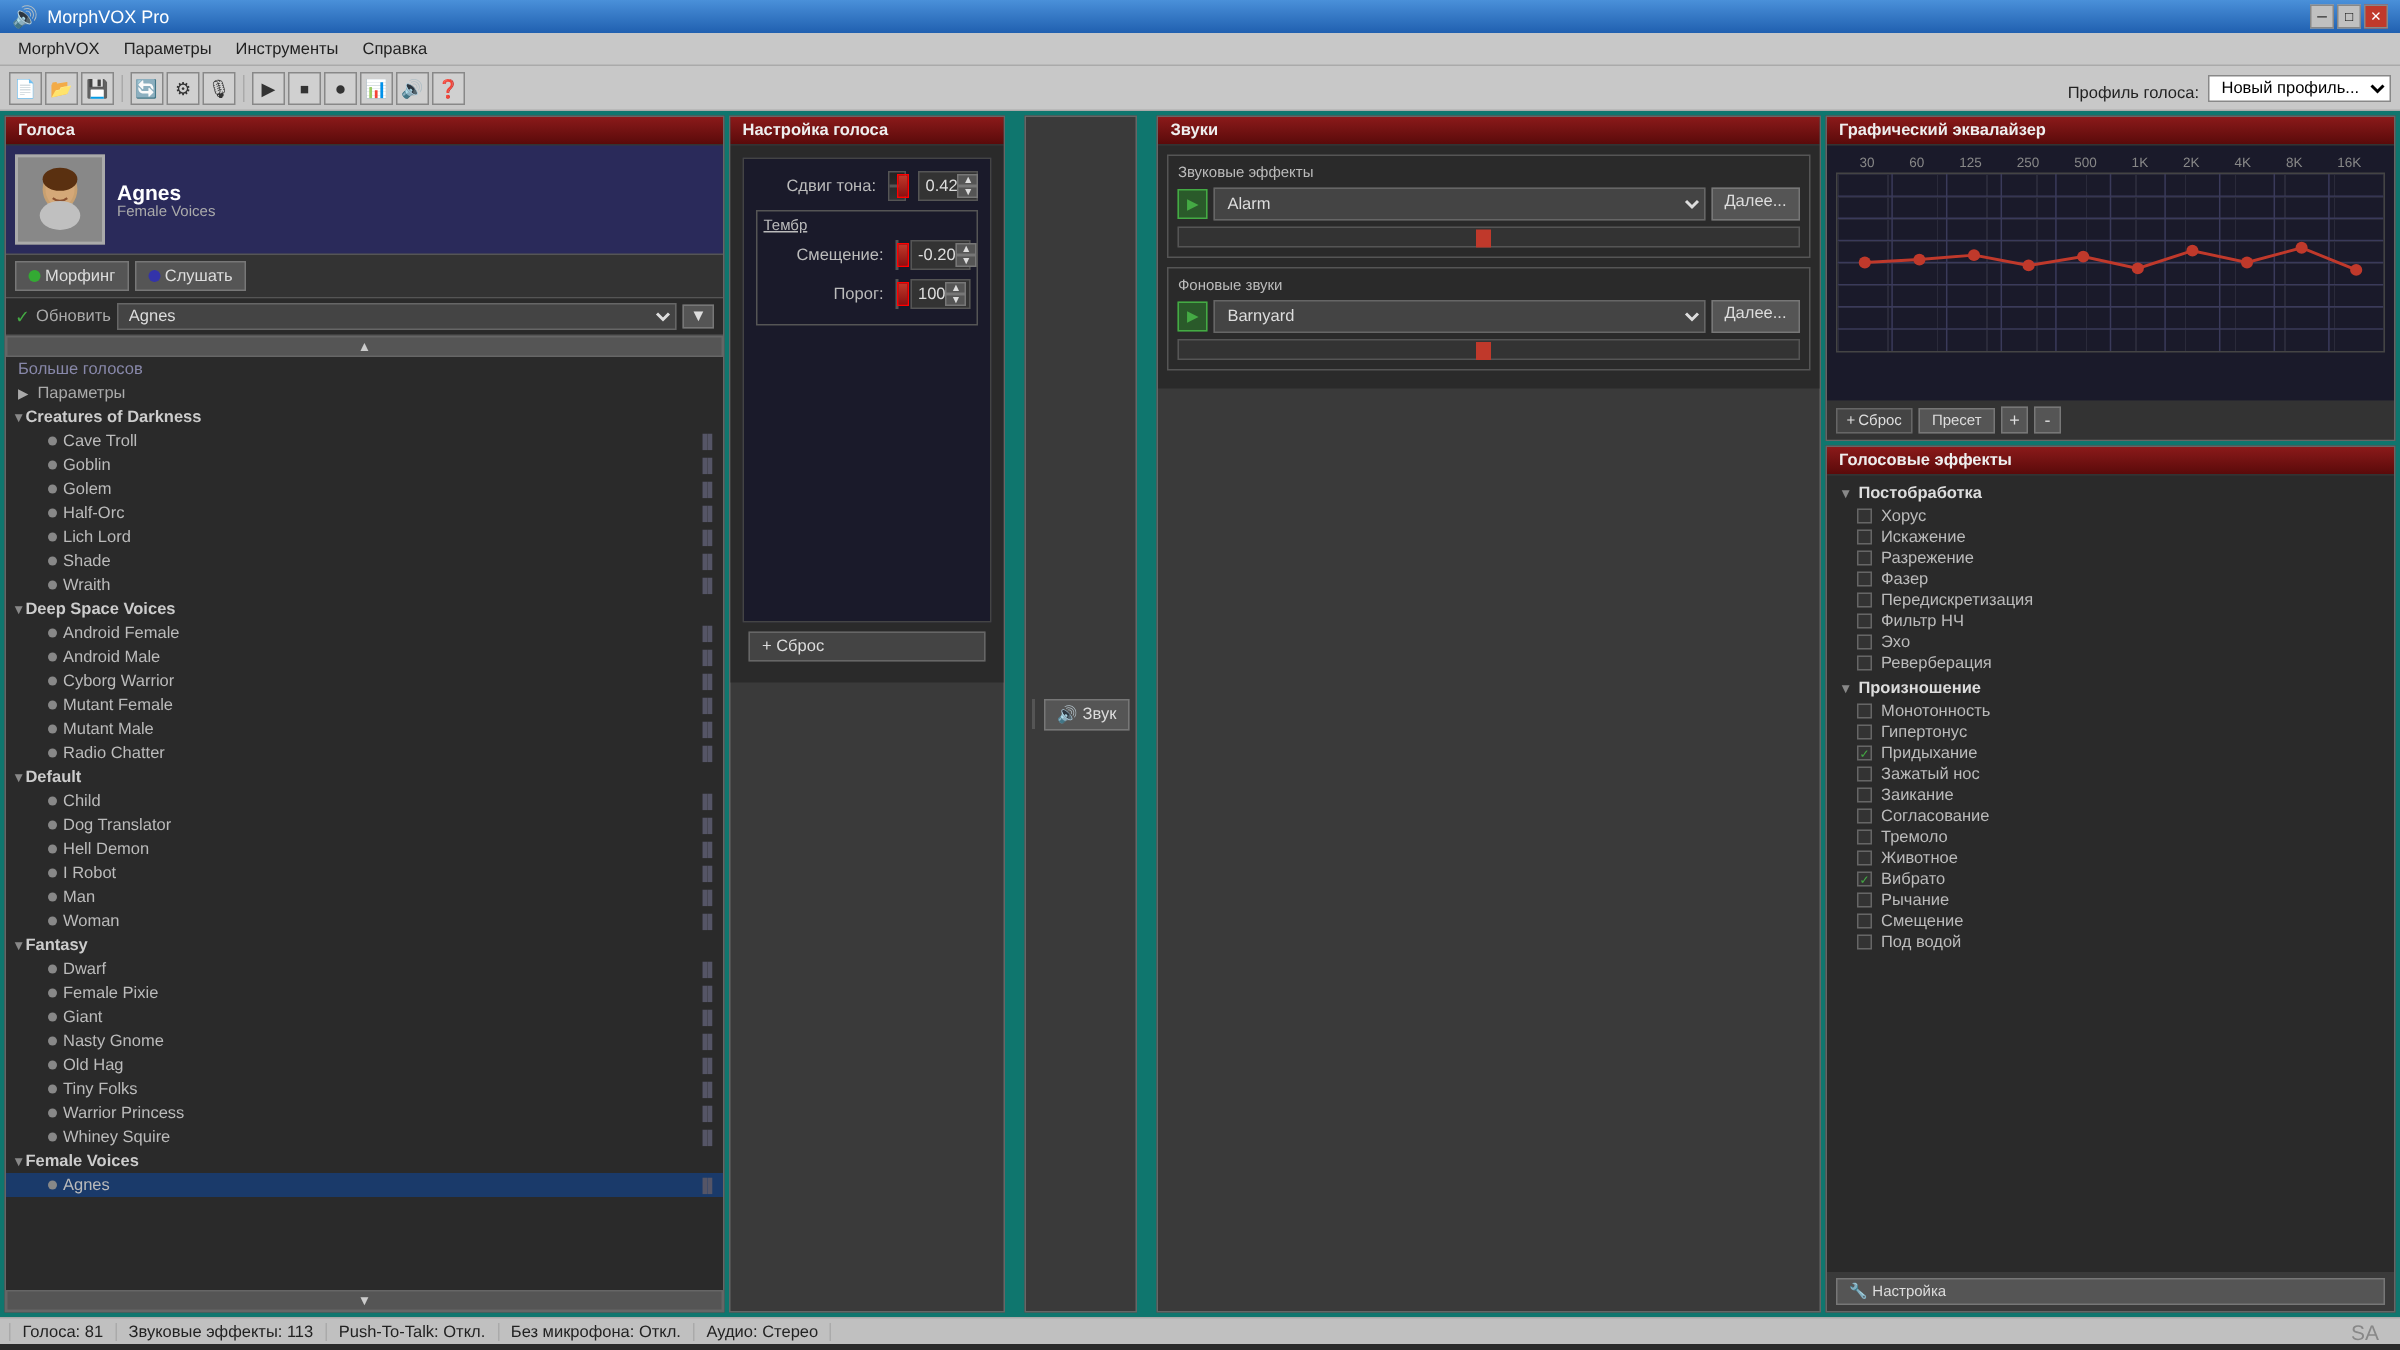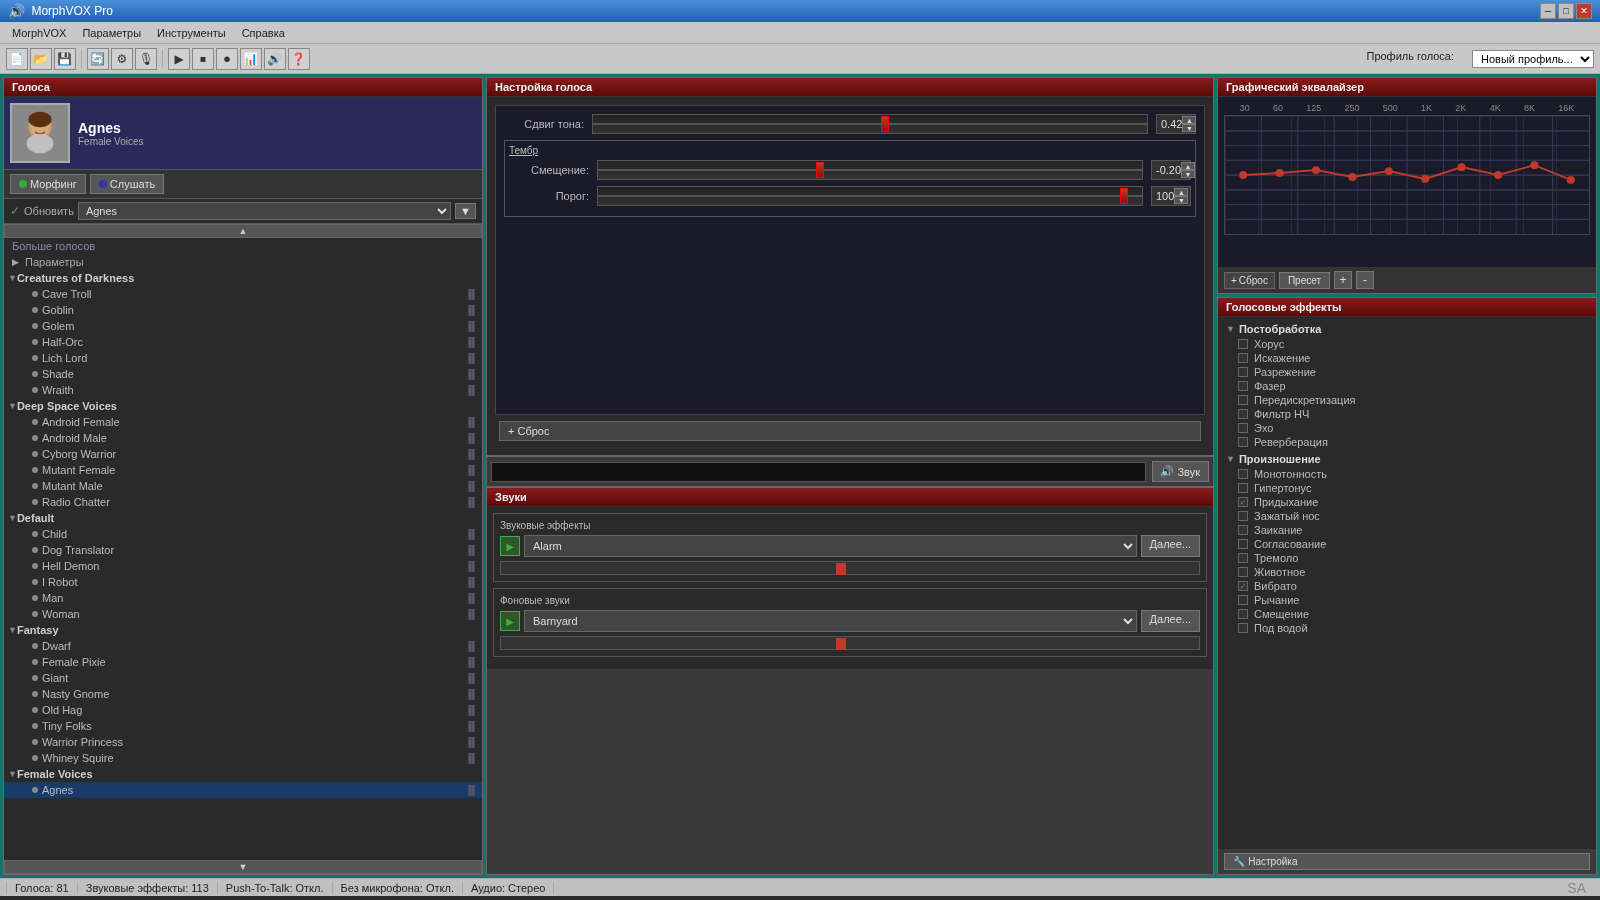--- a/index.html
+++ b/index.html
@@ -82,22 +82,22 @@
     }
     .toolbar-sep {
       width: 1px;
       height: 18px;
       background: #aaa;
       margin: 0 3px;
     }
     .toolbar-profile {
       margin-left: auto;
       display: flex;
-      align-items: flex-start;
-      gap: 18px;
+      align-items: flex-end;
+      gap: 6px;
       color: #222;
       font-size: 11px;
     }
     .toolbar-profile select {
       font-size: 11px;
       padding: 1px 4px;
       background: white;
       border: 1px solid #888;
     }
 
@@ -242,22 +242,21 @@
       color: #88a;
       padding-left: 8px;
       text-align: center;
     }
     .favorites { color: #aaa; padding-left: 8px; }
 
     
     .middle-panel {
       flex: 1;
       display: flex;
-      flex-direction: column;
-      gap: 0;
+      gap: 13px;
     }
 
     
     .voice-settings-panel {
       background: #3a3a3a;
       border: 1px solid #666;
     }
     .voice-settings-content {
       padding: 8px;
       background: #2a2a2a;

